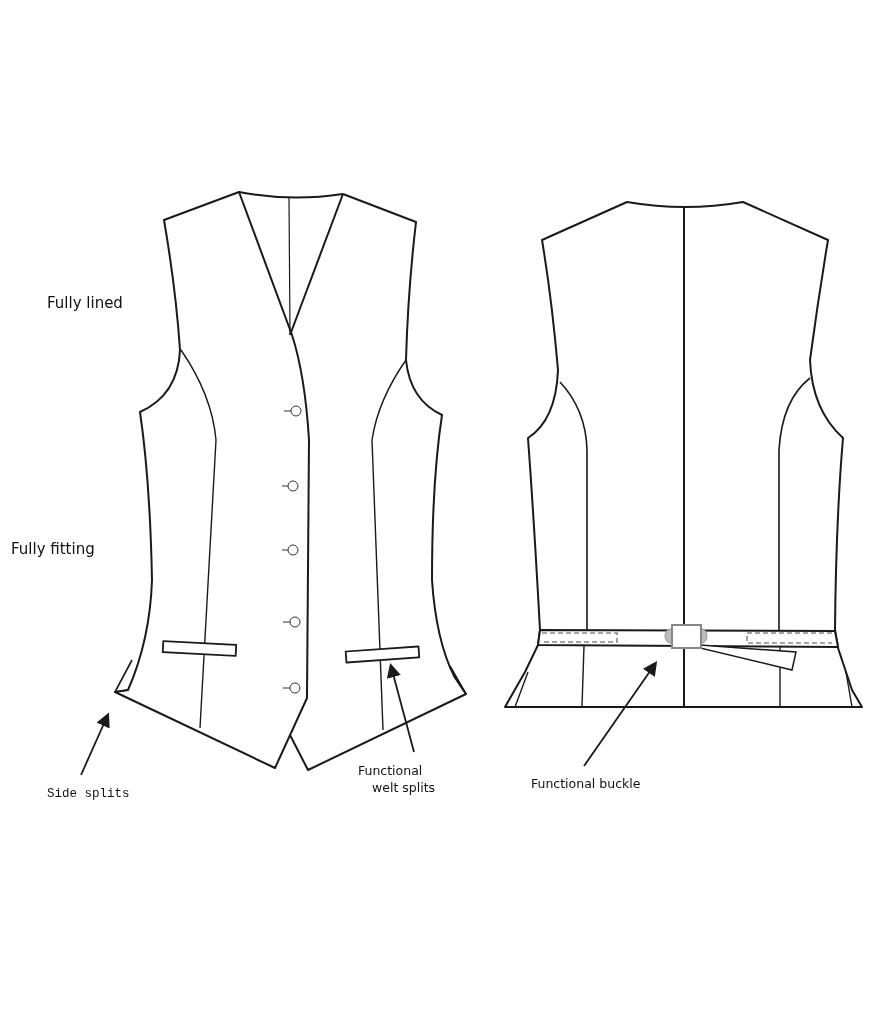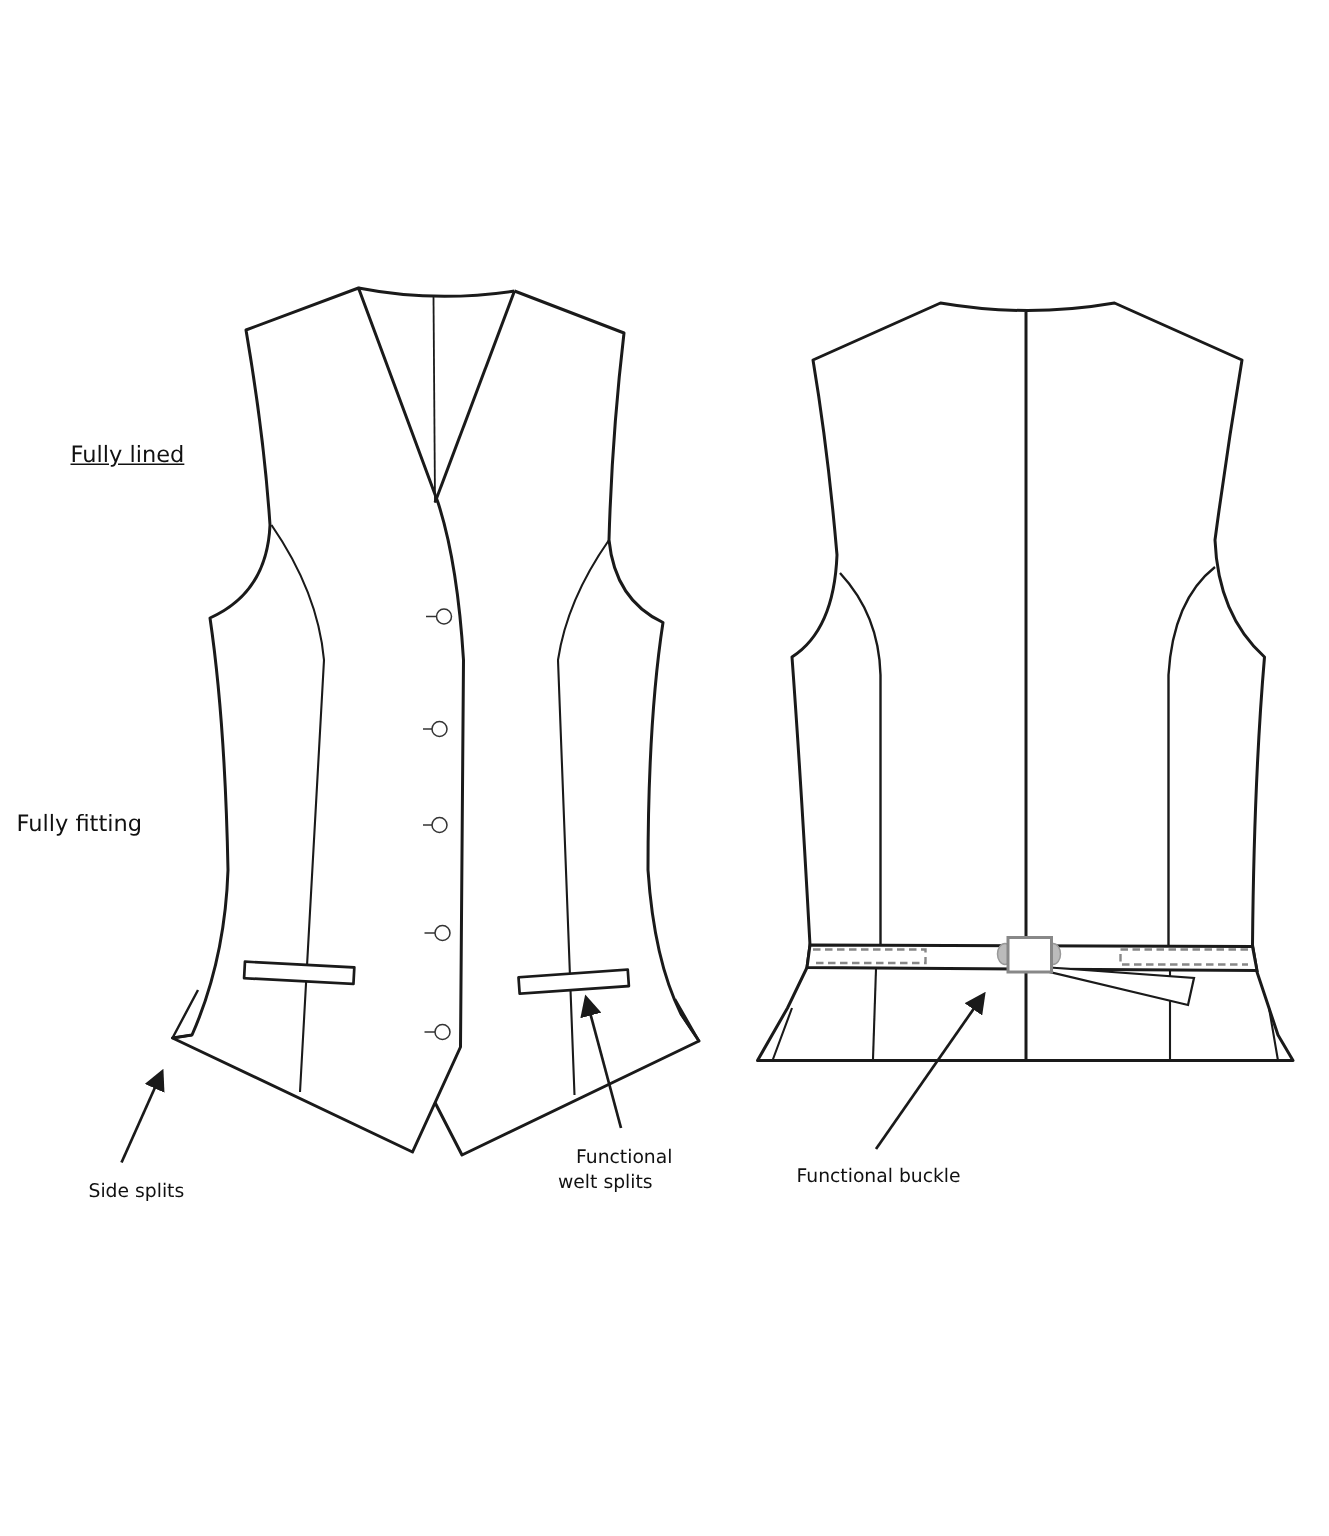--- a/index.html
+++ b/index.html
@@ -97,18 +97,18 @@
     <rect x="672" y="625" width="29" height="23" fill="#fff" stroke="#888" stroke-width="2"></rect>
   </g>
 
   <g stroke="#1a1a1a" stroke-width="1.8" fill="none">
     <line x1="81" y1="775" x2="106" y2="719" marker-end="url(#arrow)"></line>
     <line x1="414" y1="752" x2="392" y2="670" marker-end="url(#arrow)"></line>
     <line x1="584" y1="766" x2="653" y2="667" marker-end="url(#arrow)"></line>
   </g>
 </svg>
 
-<div class="lbl lbl-lg" style="left:47px; top:294px;text-decoration:underline;">Fully lined</div>
+<div class="lbl lbl-lg" style="left:47px; top:294px;">Fully lined</div>
 <div class="lbl lbl-lg" style="left:11px; top:540px;">Fully fitting</div>
-<div class="lbl lbl-sm" style="left:59px; top:786px;">Side splits</div>
-<div class="lbl lbl-sm" style="left:384px; top:763px;text-align:right;">Functional</div>
+<div class="lbl lbl-sm" style="left:47px; top:786px;font-family:Liberation Mono, monospace;">Side splits</div>
+<div class="lbl lbl-sm" style="left:358px; top:763px;text-align:right;">Functional</div>
 <div class="lbl lbl-sm" style="left:372px; top:780px;">welt splits</div>
 <div class="lbl lbl-sm" style="left:531px; top:776px;">Functional buckle</div>
 
 </body></html>

